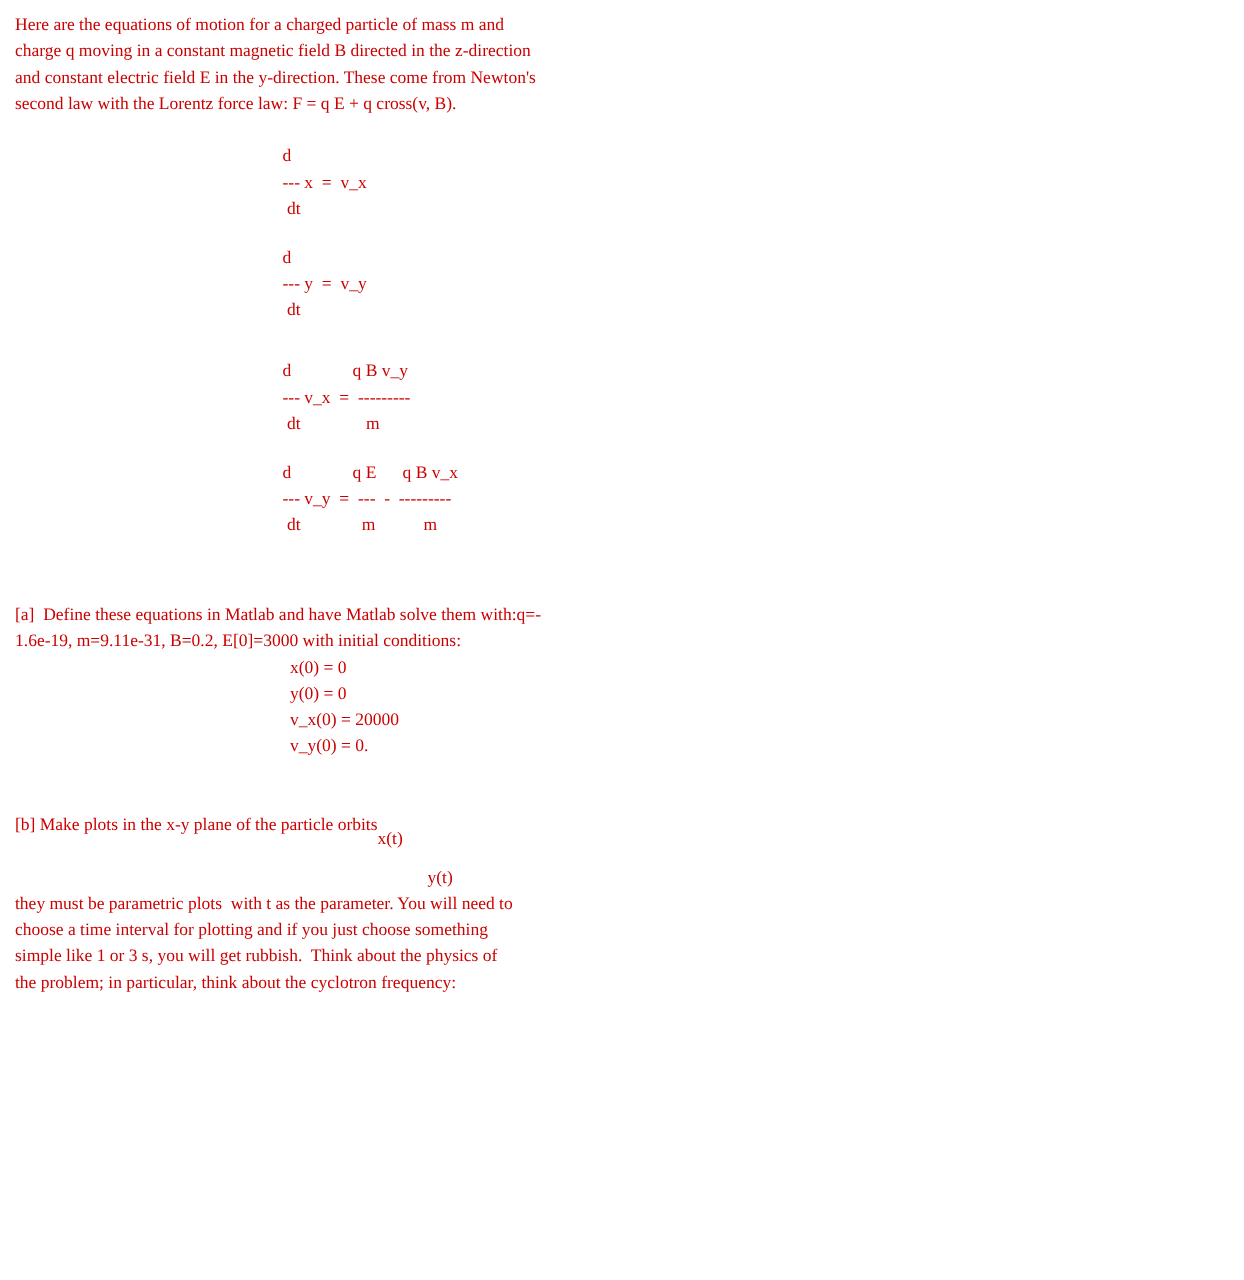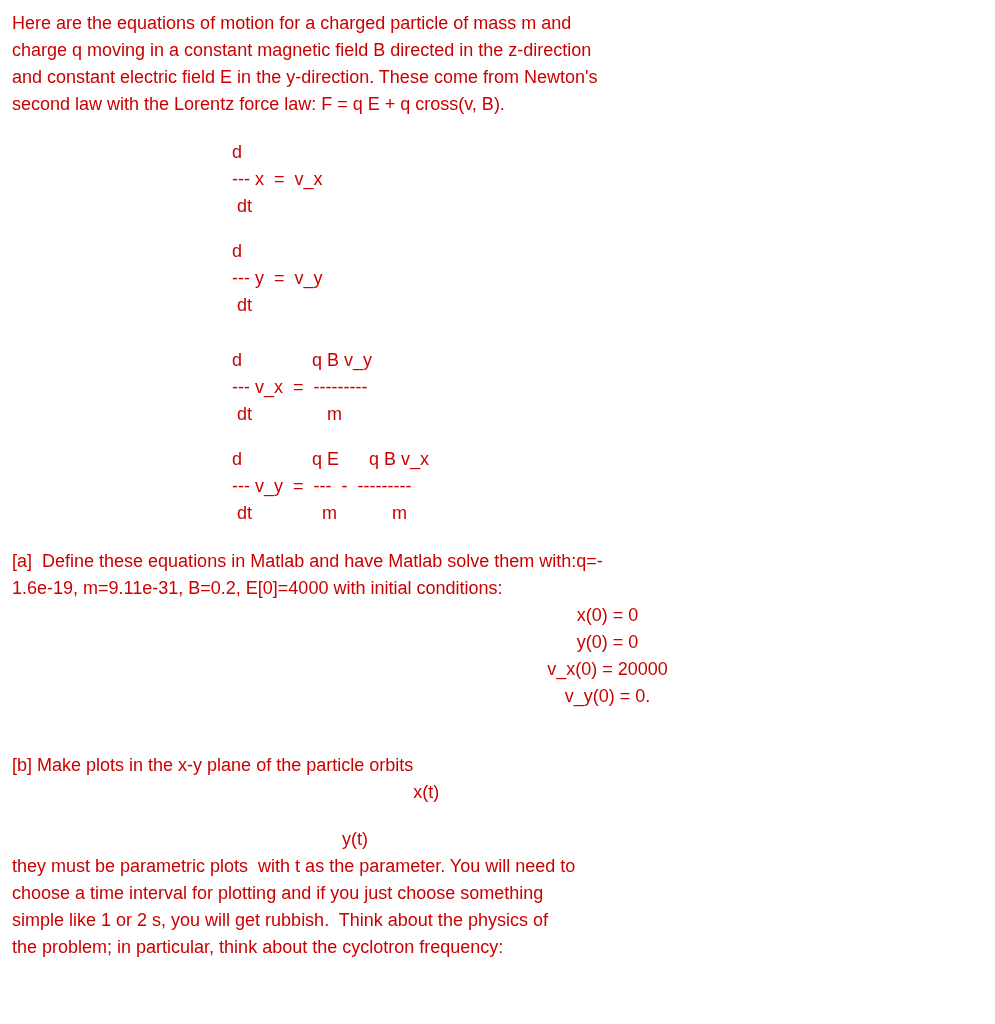--- a/index.html
+++ b/index.html
@@ -11,22 +11,22 @@
       background-color: #ffffff;
       color: #cc0000;
       font-family: 'Courier New', Courier, monospace;
       font-size: 14px;
       line-height: 1.5;
       padding: 10px 12px;
       width: 995px;
       min-height: 1024px;
     }
     pre {
-      font-family: Liberation Sans, sans-serif;
-      font-size: 18px;
+      font-family: Liberation Serif, serif;
+      font-size: 14px;
       color: #cc0000;
       white-space: pre;
       line-height: 1.5;
     }
   </style>
 </head>
 <body>
 
 
 
@@ -54,53 +54,53 @@
 </div>
 
 
 <div style="margin-left: 200px; margin-bottom: 18px;">
   <pre>    d              q B v_y
     --- v_x  =  ---------
      dt               m</pre>
 </div>
 
 
-<div style="margin-left: 200px; ">
+<div style="margin-left: 200px; margin-bottom: 30px;">
   <pre>    d              q E      q B v_x
     --- v_y  =  ---  -  ---------
      dt              m           m</pre>
 </div>
 
 <br>
 
 
 <div>
   <pre>[a]  Define these equations in Matlab and have Matlab solve them with:q=-
-1.6e-19, m=9.11e-31, B=0.2, E[0]=4000 with initial conditions:</pre>
-  <div style="margin-left: 220px; text-align: center;">
+1.6e-19, m=9.11e-31, B=0.2, E[0]=3000 with initial conditions:</pre>
+  <div style="margin-left: 220px;">
     <pre>x(0) = 0
 y(0) = 0
 v_x(0) = 20000
 v_y(0) = 0.</pre>
   </div>
 </div>
 
 <br>
 <br>
 
 
 <div>
-  <div style="display: flex; align-items: flex-end;">
+  <div style="display: flex; align-items: center;">
     <pre>[b] Make plots in the x-y plane of the particle orbits
                                   </pre>
       <pre>x(t)</pre>
   </div>
-  <div style="margin-left: 330px; margin-top: 20px;">
+  <div style="margin-left: 330px;">
     <pre>y(t)</pre>
   </div>
   <pre>they must be parametric plots  with t as the parameter. You will need to
 choose a time interval for plotting and if you just choose something
-simple like 1 or 2 s, you will get rubbish.  Think about the physics of
+simple like 1 or 3 s, you will get rubbish.  Think about the physics of
 the problem; in particular, think about the cyclotron frequency:</pre>
 </div>
 
 
 
 
 </body></html>

